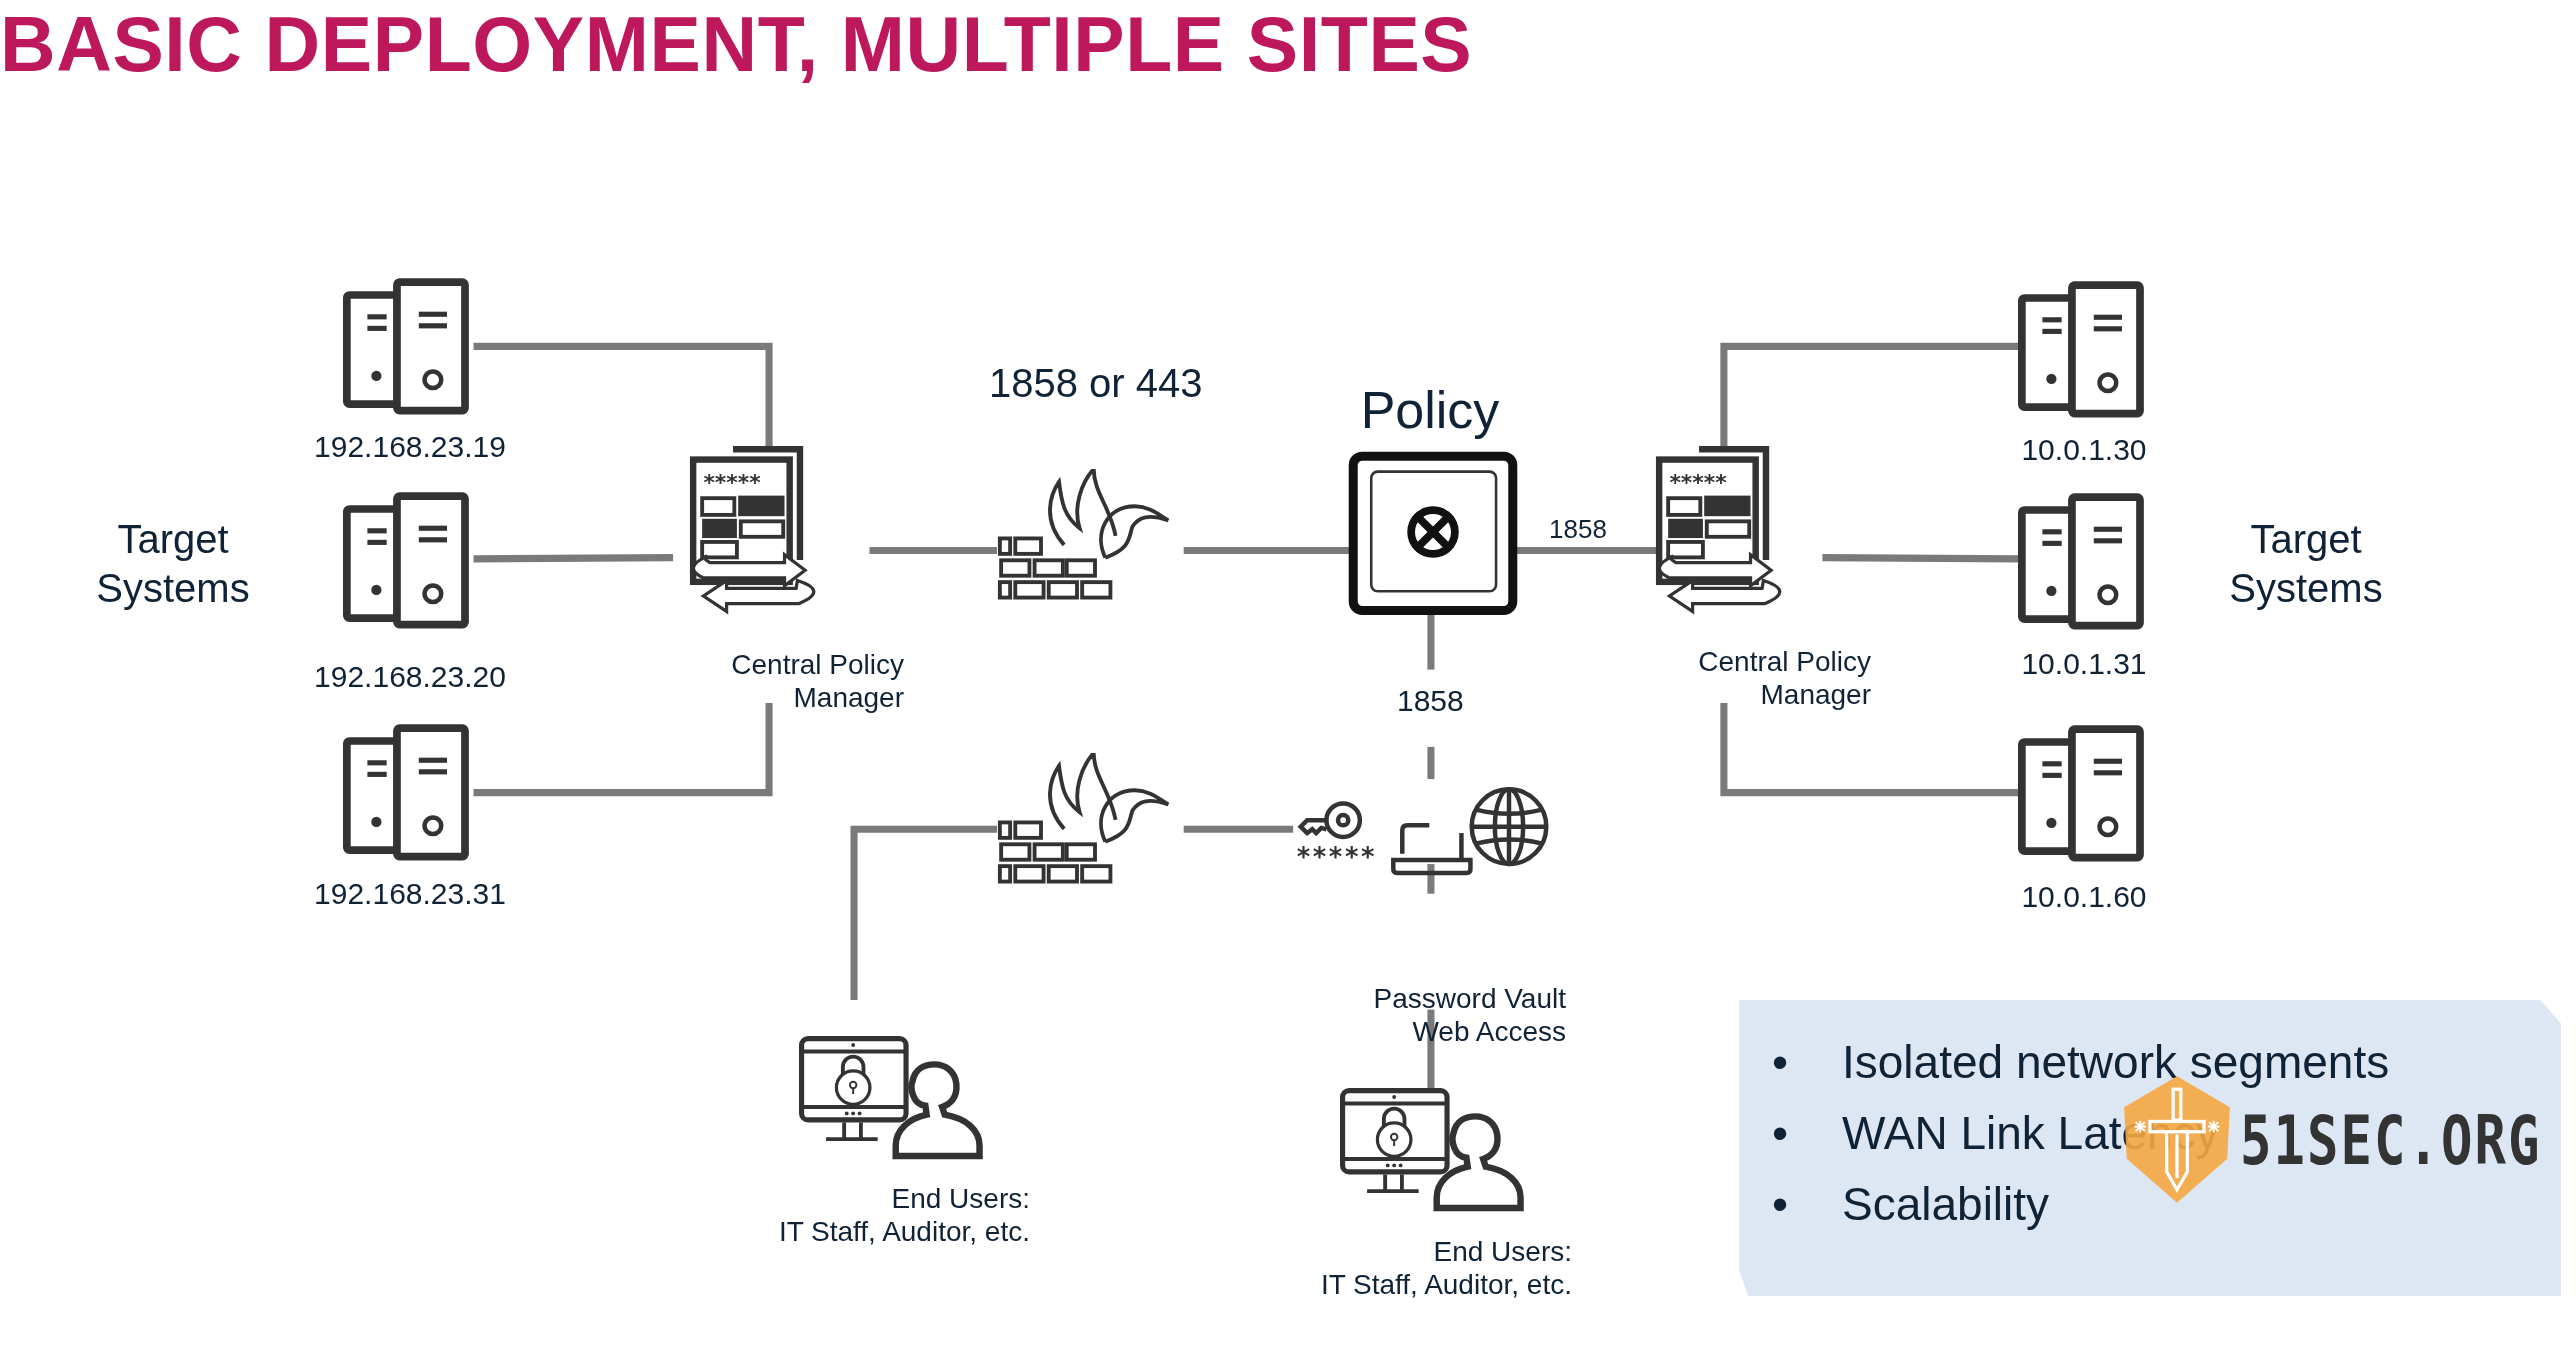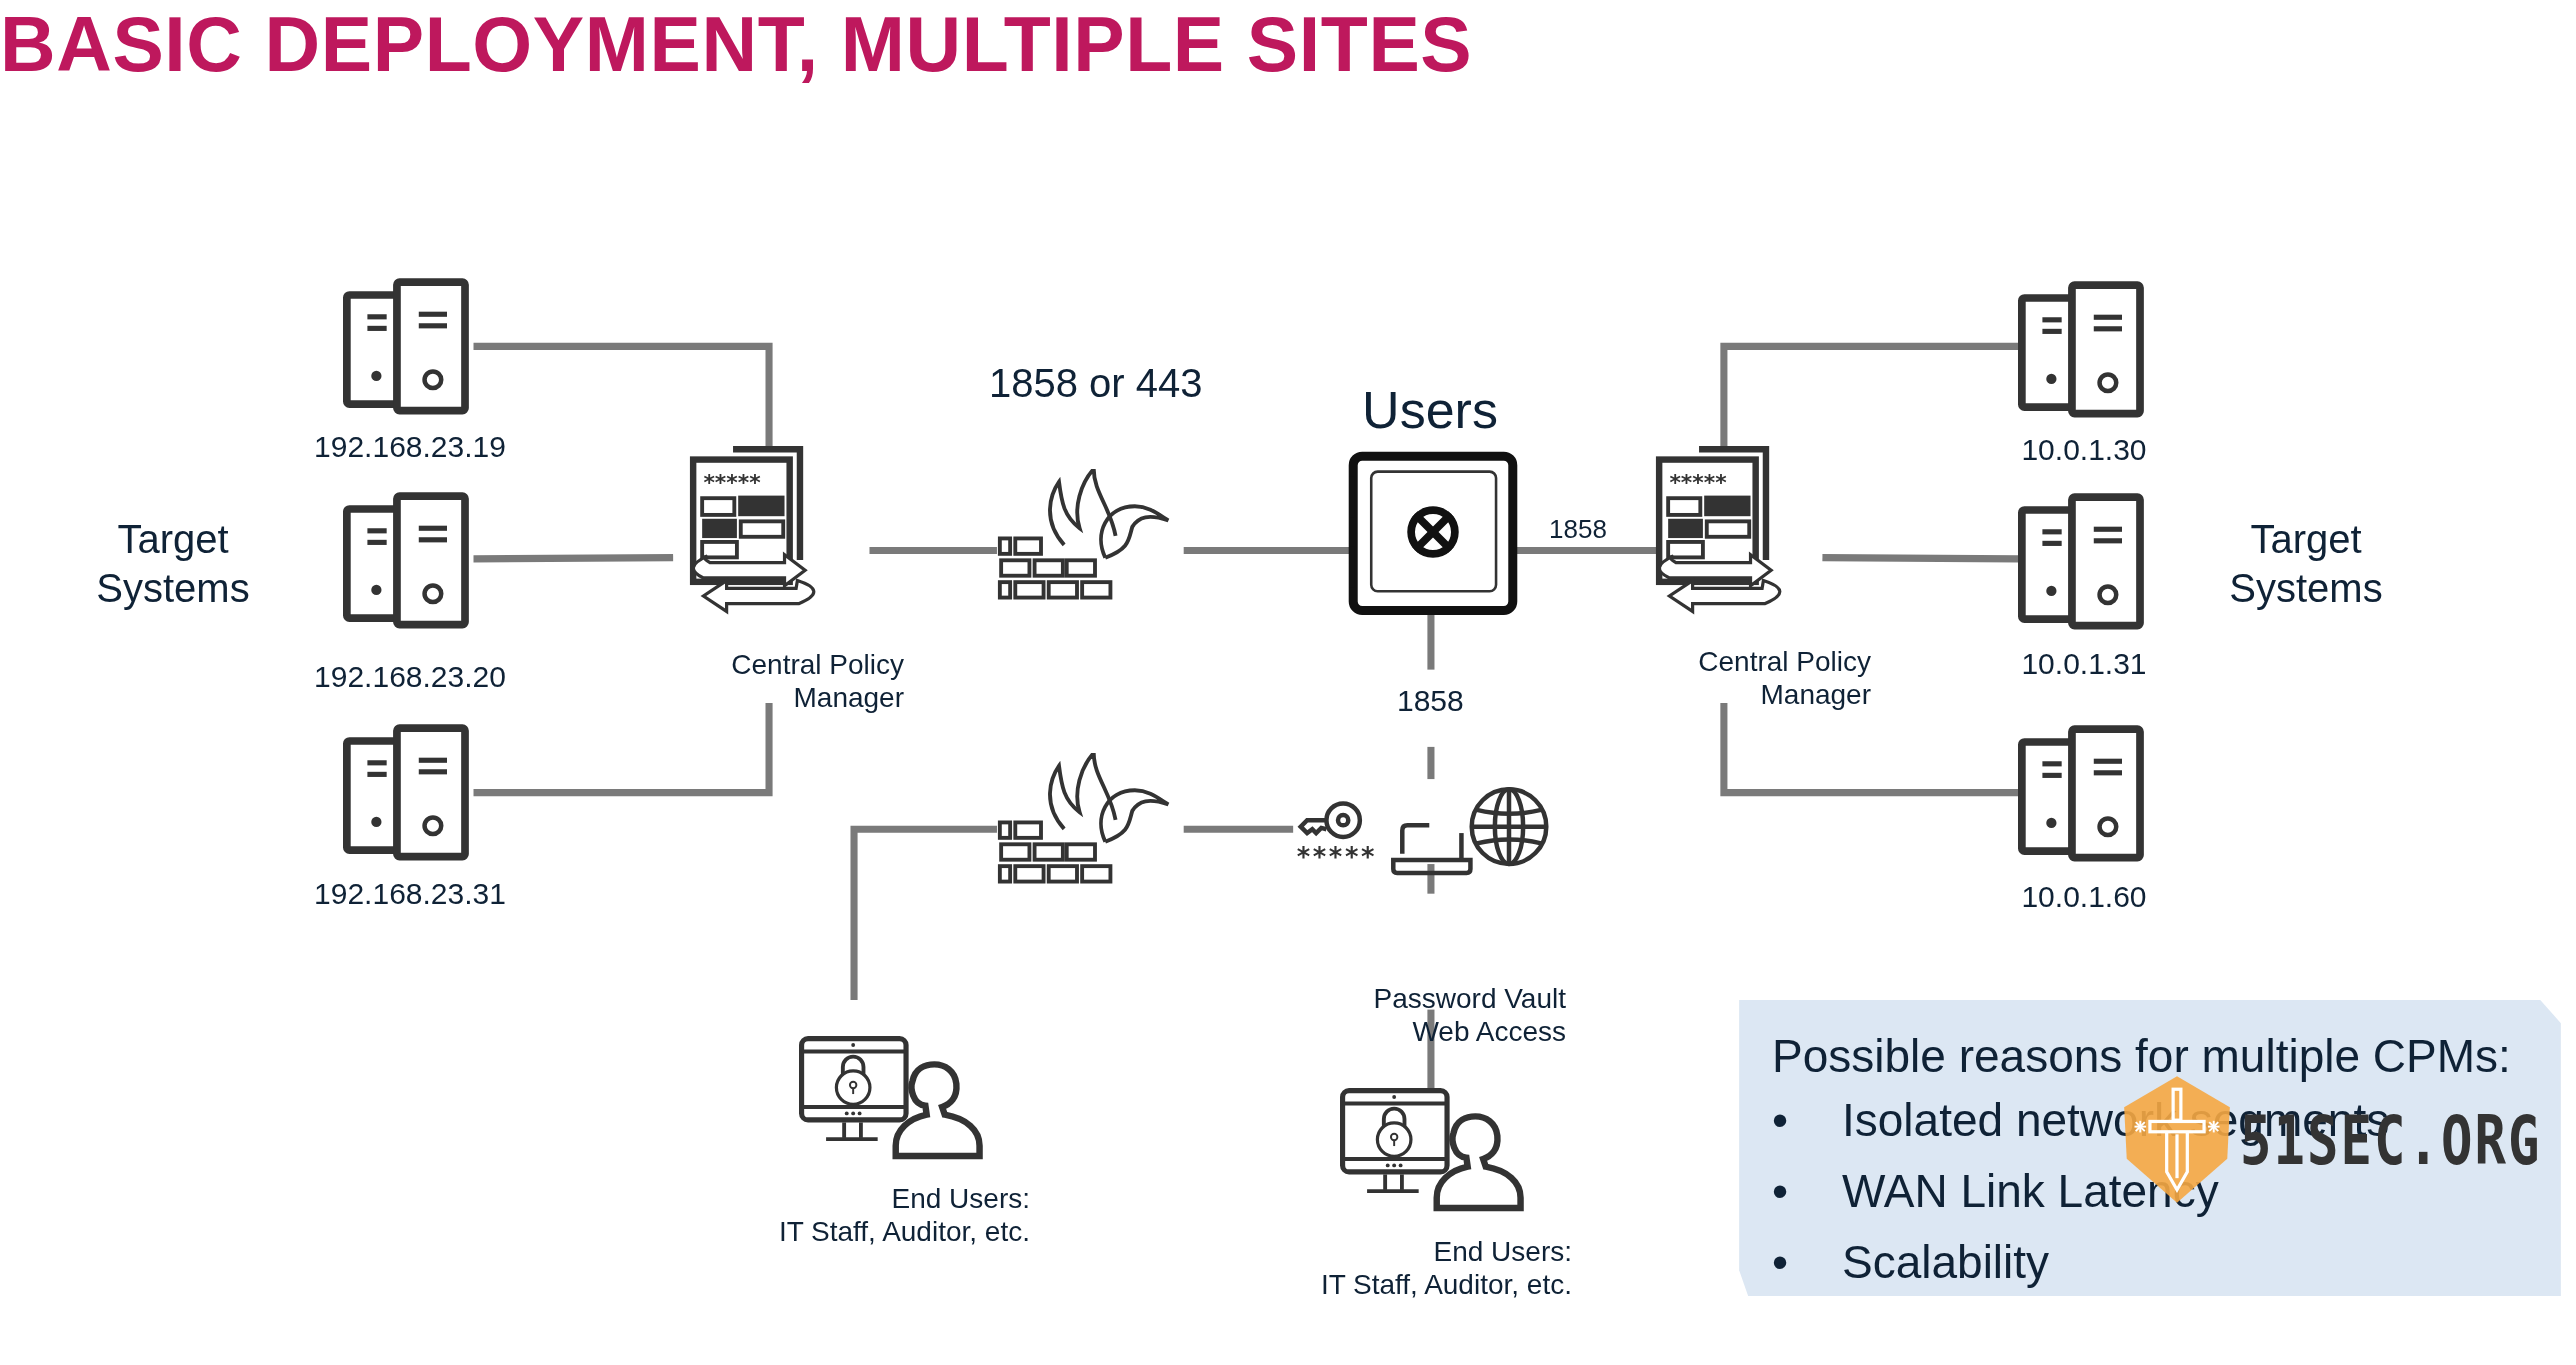--- a/index.html
+++ b/index.html
@@ -147,21 +147,21 @@
   <div>Central Policy</div>
   <div>Manager</div>
 </div>
 
 <div class="lbl port" style="left:989px; top:361px;">1858 or 443</div>
 
 <svg class="icon" style="left:997px; top:469px;" width="187" height="135" viewBox="0 0 290 210">
     <use href="#firewall-shape"></use>
   </svg>
 
-<div class="lbl" style="left:1340px; top:380px; font-size:52px; width:180px;">Users</div>
+<div class="lbl" style="left:1340px; top:380px; font-size:52px; width:180px;">Policy</div>
 <svg class="icon" style="left:1348px; top:451px;" width="170" height="166" viewBox="0 0 264 258">
   <rect x="8" y="8" width="248" height="240" rx="14" fill="#fff" stroke="#111" stroke-width="14"></rect>
   <rect x="2" y="40" width="8" height="64" fill="#111"></rect>
   <rect x="2" y="148" width="8" height="64" fill="#111"></rect>
   <rect x="36" y="32" width="194" height="186" rx="10" fill="none" stroke="#333" stroke-width="4"></rect>
   <circle cx="132" cy="126" r="34" fill="none" stroke="#111" stroke-width="12"></circle>
   <line x1="104" y1="98" x2="160" y2="154" stroke="#111" stroke-width="12"></line>
   <line x1="160" y1="98" x2="104" y2="154" stroke="#111" stroke-width="12"></line>
 </svg>
 
@@ -231,21 +231,20 @@
 <div class="lbl cap" style="left:1289px; top:1235px; width:283px;">
   <div>End Users:</div>
   <div>IT Staff, Auditor, etc.</div>
 </div>
 
 <div id="infobox">
   <svg width="822" height="296" viewBox="0 0 1277 460">
     <polygon points="0,0 1245,0 1277,36 1277,460 14,460 0,420" fill="#dce7f3"></polygon>
   </svg>
   <div id="info-content">
-    <div class="head">Possible reasons for multiple CPMs:</div>
     <ul>
       <li><span class="bullet">•</span><span>Isolated network segments</span></li>
       <li><span class="bullet">•</span><span>WAN Link Latency</span></li>
       <li><span class="bullet">•</span><span>Scalability</span></li>
     </ul>
   </div>
 </div>
 
 <div id="watermark">
   <svg style="position:absolute; left:0; top:-13px;" width="116" height="129" viewBox="0 0 180 200">

